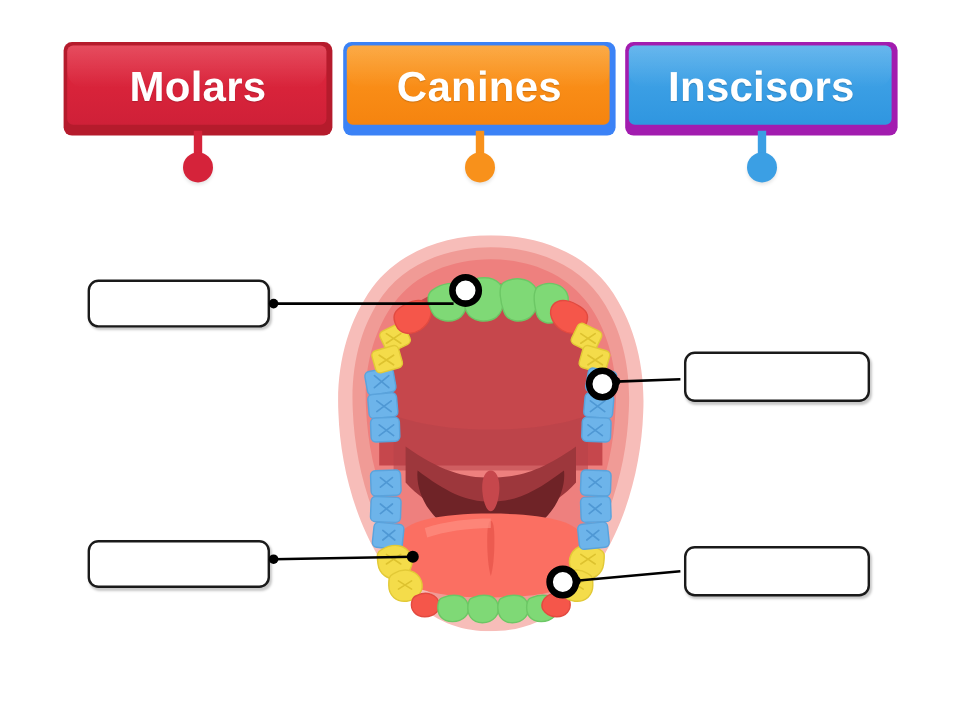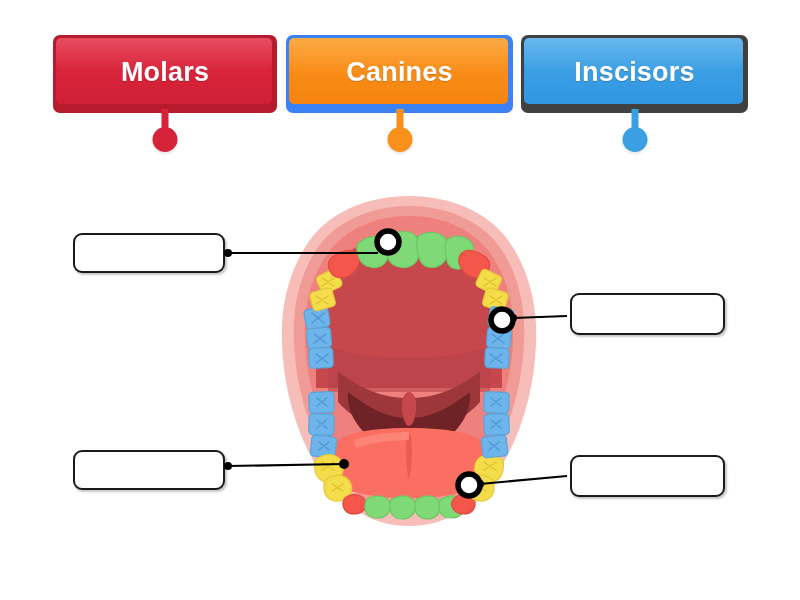--- a/index.html
+++ b/index.html
@@ -12,21 +12,21 @@
     position:relative;
   }
   #stage{position:relative;width:800px;height:600px;}
 
   
   .tile{
     position:absolute;
     border-radius:7px;
     display:flex;align-items:center;justify-content:center;
     color:#ffffff;
-    font-size:27px;
+    font-size:35px;
     font-weight:bold;
     letter-spacing:.2px;
     text-shadow:0 1px 1px rgba(0,0,0,.18);
     box-sizing:border-box;
     user-select:none;
     overflow:hidden;
   }
   .tile .lbl{position:relative;z-index:3;line-height:1;padding-bottom:3px;}
   
   .tile::before{
@@ -37,21 +37,21 @@
   .tile::after{
     content:"";position:absolute;left:3px;right:5px;top:3px;height:45%;
     border-radius:5px 5px 14px 14px;
     background:linear-gradient(180deg,rgba(255,255,255,.16),rgba(255,255,255,0));
     z-index:2;
   }
   .tile.red{background:#b51b2c;}
   .tile.red::before{background:linear-gradient(180deg,#e12a40 0%,#d8233a 55%,#cf2038 100%);}
   .tile.orange{background:#3b82f6;}
   .tile.orange::before{background:linear-gradient(180deg,#fb9a23 0%,#f98c16 55%,#f5840f 100%);}
-  .tile.blue{background:#404040;}
+  .tile.blue{background:#a21caf;}
   .tile.blue::before{background:linear-gradient(180deg,#4aa9ea 0%,#3a9ee4 55%,#2f96e0 100%);}
 
   
   .pin{position:absolute;z-index:1;}
   .pin .stem{position:absolute;left:50%;transform:translateX(-50%);width:7px;top:0;height:26px;border-radius:0 0 3px 3px;}
   .pin .ball{position:absolute;left:50%;transform:translateX(-50%);top:18px;width:25px;height:25px;border-radius:50%;
              box-shadow:0 2px 3px rgba(0,0,0,.10);}
   .pin.red .stem,.pin.red .ball{background:#d5233a;}
   .pin.orange .stem,.pin.orange .ball{background:#f8911b;}
   .pin.blue .stem,.pin.blue .ball{background:#3b9fe4;}

